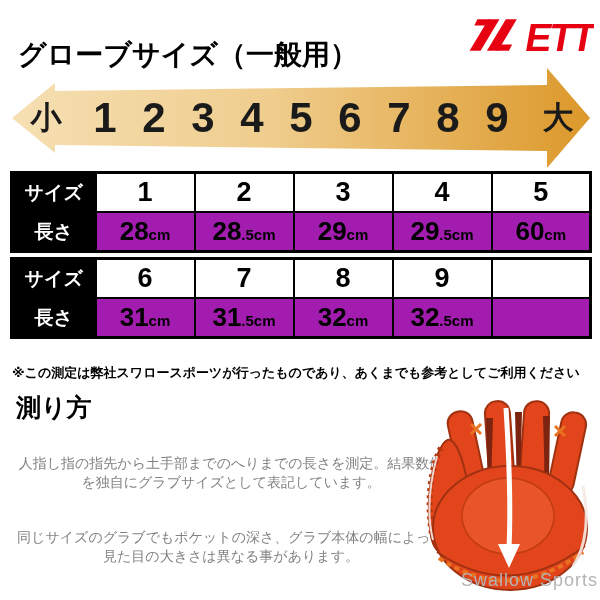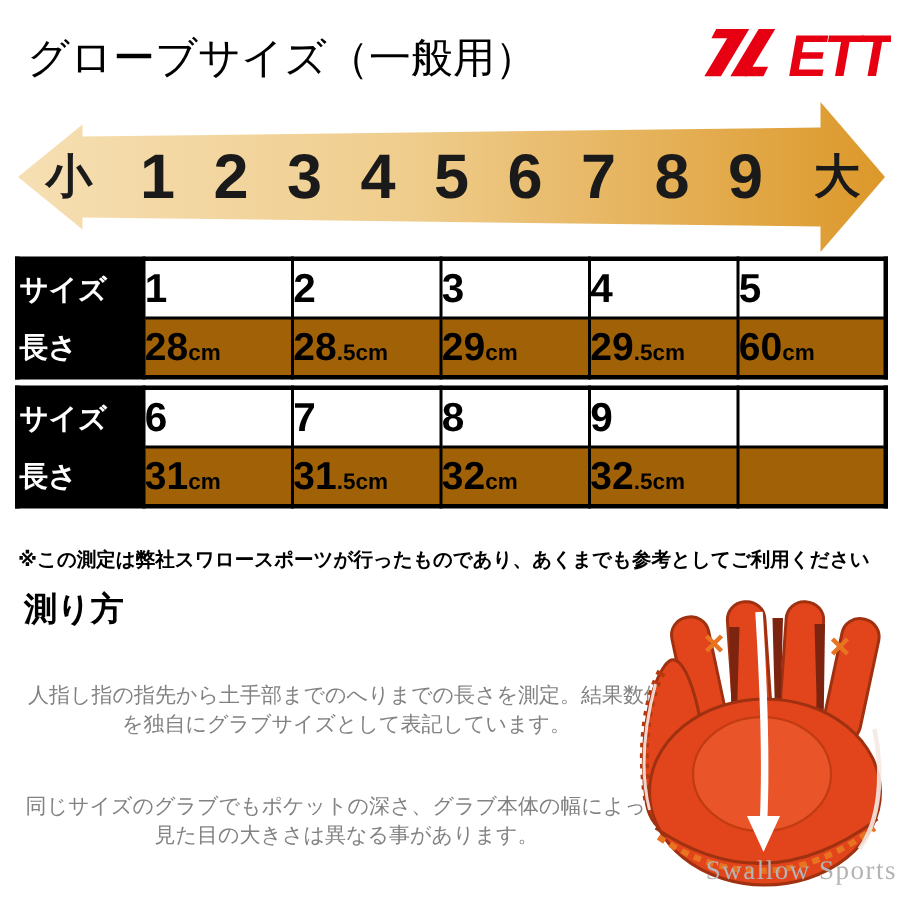--- a/index.html
+++ b/index.html
@@ -3,50 +3,50 @@
 <meta charset="utf-8">
 <style>
   html,body{margin:0;padding:0;}
   body{
     width:600px;height:600px;background:#ffffff;position:relative;overflow:hidden;
     font-family:"Liberation Sans","DejaVu Sans",sans-serif;color:#000;
   }
   .abs{position:absolute;}
 
   
-  .page-title{left:18px;top:20px;font-size:28px;font-weight:normal;letter-spacing:0px;white-space:nowrap;}
+  .page-title{left:18px;top:36px;font-size:28px;font-weight:bold;letter-spacing:0px;white-space:nowrap;}
   .zett-logo{left:468px;top:17px;width:126px;height:36px;}
 
   
   .scale-arrow-svg{left:10px;top:64px;width:582px;height:108px;}
   .arrow-label{position:absolute;top:96px;height:44px;display:flex;align-items:center;justify-content:center;
     transform:translateX(-50%);font-weight:bold;color:#1a1a1a;}
   .arrow-num{font-size:42px;}
   .arrow-kanji{font-size:31px;}
 
   
   table.size-table{position:absolute;left:10px;width:582px;border-collapse:collapse;table-layout:fixed;
     border:3px solid #000;}
-  table.size-table td,table.size-table th{border:2px solid #000;height:37px;text-align:left;vertical-align:middle;padding:0;}
+  table.size-table td,table.size-table th{border:2px solid #000;height:37px;text-align:center;vertical-align:middle;padding:0;}
   table.size-table th{background:#000;color:#fff;font-size:19px;font-weight:bold;}
   tr.row-size td{background:#fff;font-size:27px;font-weight:bold;}
-  tr.row-length td{background:#a16207;font-weight:bold;}
+  tr.row-length td{background:#a21caf;font-weight:bold;}
   tr.row-length .num{font-size:26px;font-weight:bold;}
   tr.row-length .unit{font-size:15px;font-weight:bold;}
   .t1{top:171px;} .t2{top:257px;}
 
   
   .disclaimer{left:12px;top:364px;font-size:13px;font-weight:bold;white-space:nowrap;}
-  .howto-title{left:16px;top:391px;font-size:22px;font-weight:bold;}
+  .howto-title{left:16px;top:391px;font-size:25px;font-weight:bold;}
   .howto-p{left:16px;width:430px;font-size:14px;line-height:1.38;color:#828282;text-align:center;}
   .p1{top:440px;} .p2{top:514px;}
 
   
   .glove-box{left:413px;top:396px;width:187px;height:200px;}
-  .watermark{right:2px;top:570px;font-family:Liberation Serif, serif;
+  .watermark{right:2px;top:570px;font-family:Liberation Sans, sans-serif;
     font-size:18px;color:#b4b4b4;letter-spacing:1px;white-space:nowrap;}
 </style>
 </head>
 <body>
 
 <div class="abs page-title">グローブサイズ（一般用）</div>
 
 <svg class="abs zett-logo" viewBox="0 0 160 44" aria-label="ZETT">
   <g fill="#e60012">
     <polygon points="12,2 28,2 24,10 8,10"></polygon>

